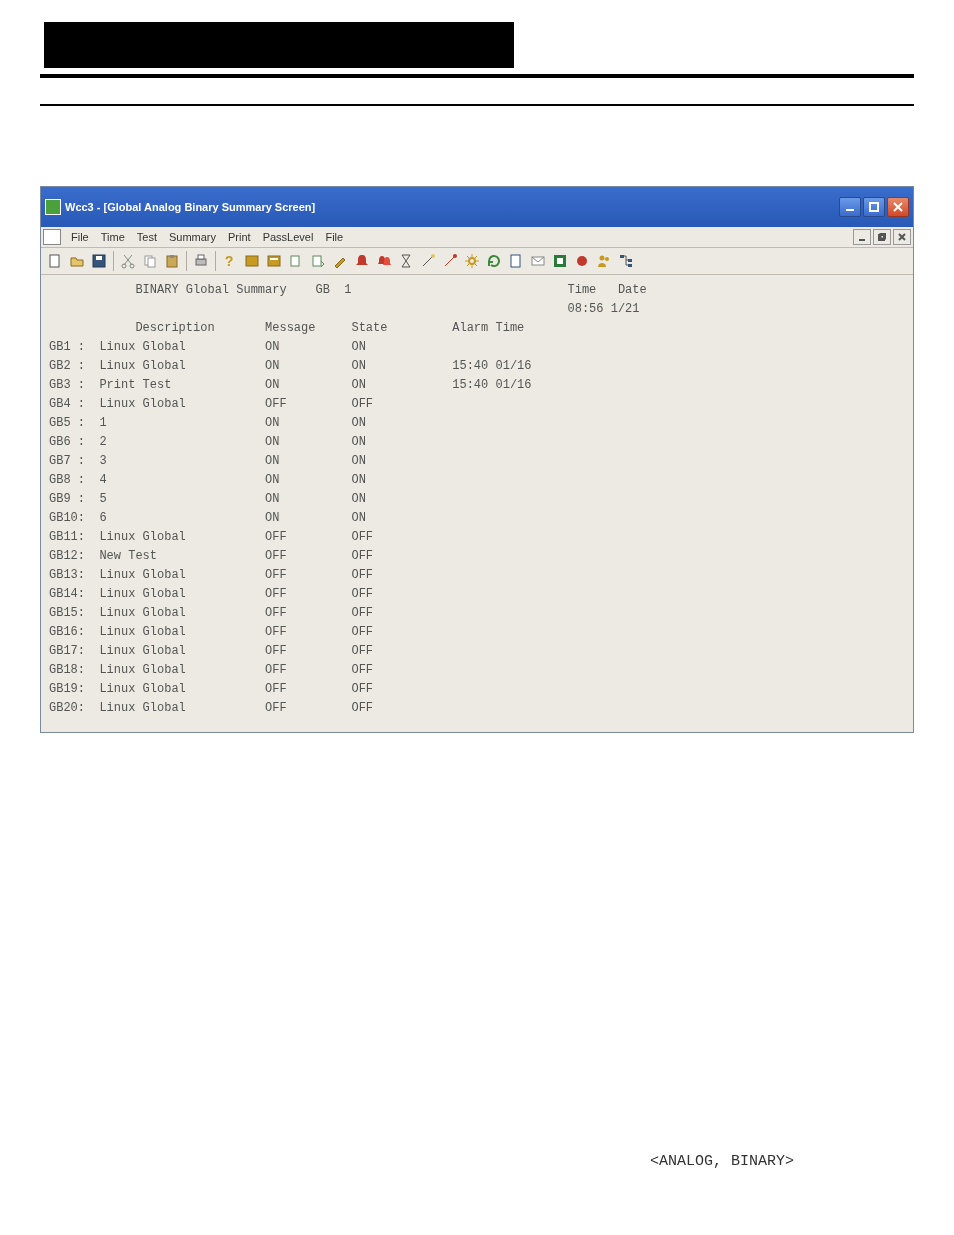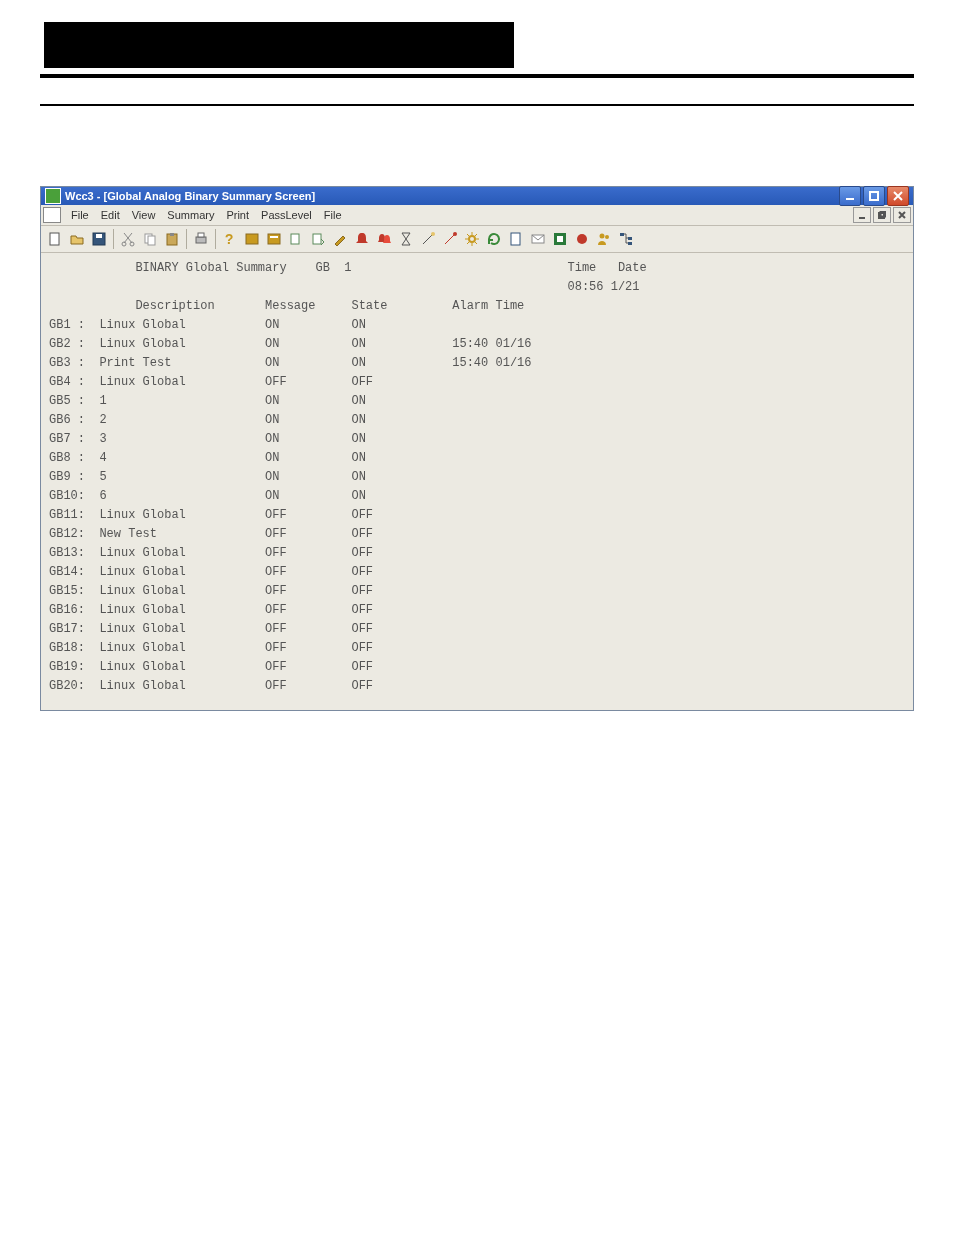--- a/index.html
+++ b/index.html
@@ -32,21 +32,21 @@
     margin: 26px 40px 0 40px;
   }
 
   
   .window-wrap {
     margin: 80px 40px 0 40px;
     border: 1px solid #7a8aa0;
     background: #eceae2;
   }
   .titlebar {
-    height: 18px;
+    height: 40px;
     background: linear-gradient(#3a6ccc, #2859b7);
     display: flex;
     align-items: center;
     padding: 0 4px;
     font-family: Tahoma, sans-serif;
     font-size: 11px;
     color: #fff;
   }
   .titlebar .app-icon {
     width: 14px; height: 14px;
@@ -173,22 +173,22 @@
       <div class="win-btn close">
         <svg viewBox="0 0 10 10">
             <path d="M1 1 L9 9 M9 1 L1 9"></path>
           </svg>
       </div>
     </div>
 
     <div class="menubar">
       <span class="doc-icon"></span>
       <span class="menu-item">File</span>
-      <span class="menu-item">Edit</span>
-      <span class="menu-item">View</span>
+      <span class="menu-item">Time</span>
+      <span class="menu-item">Test</span>
       <span class="menu-item">Summary</span>
       <span class="menu-item">Print</span>
       <span class="menu-item">PassLevel</span>
       <span class="menu-item">File</span>
       <span class="spacer"></span>
       <div class="mdi-btn">
         <svg viewBox="0 0 8 8">
             <path d="M1 7 H7"></path>
           </svg>
       </div>
@@ -382,14 +382,17 @@
 GB15:  Linux Global           OFF         OFF           
 GB16:  Linux Global           OFF         OFF           
 GB17:  Linux Global           OFF         OFF           
 GB18:  Linux Global           OFF         OFF           
 GB19:  Linux Global           OFF         OFF           
 GB20:  Linux Global           OFF         OFF           </pre>
     </div>
 
   </div>
 
+  <div class="foot-block">
+    <div class="angle-text">&lt;ANALOG, BINARY&gt;</div>
+  </div>
 
 </div>
 
 </body></html>

